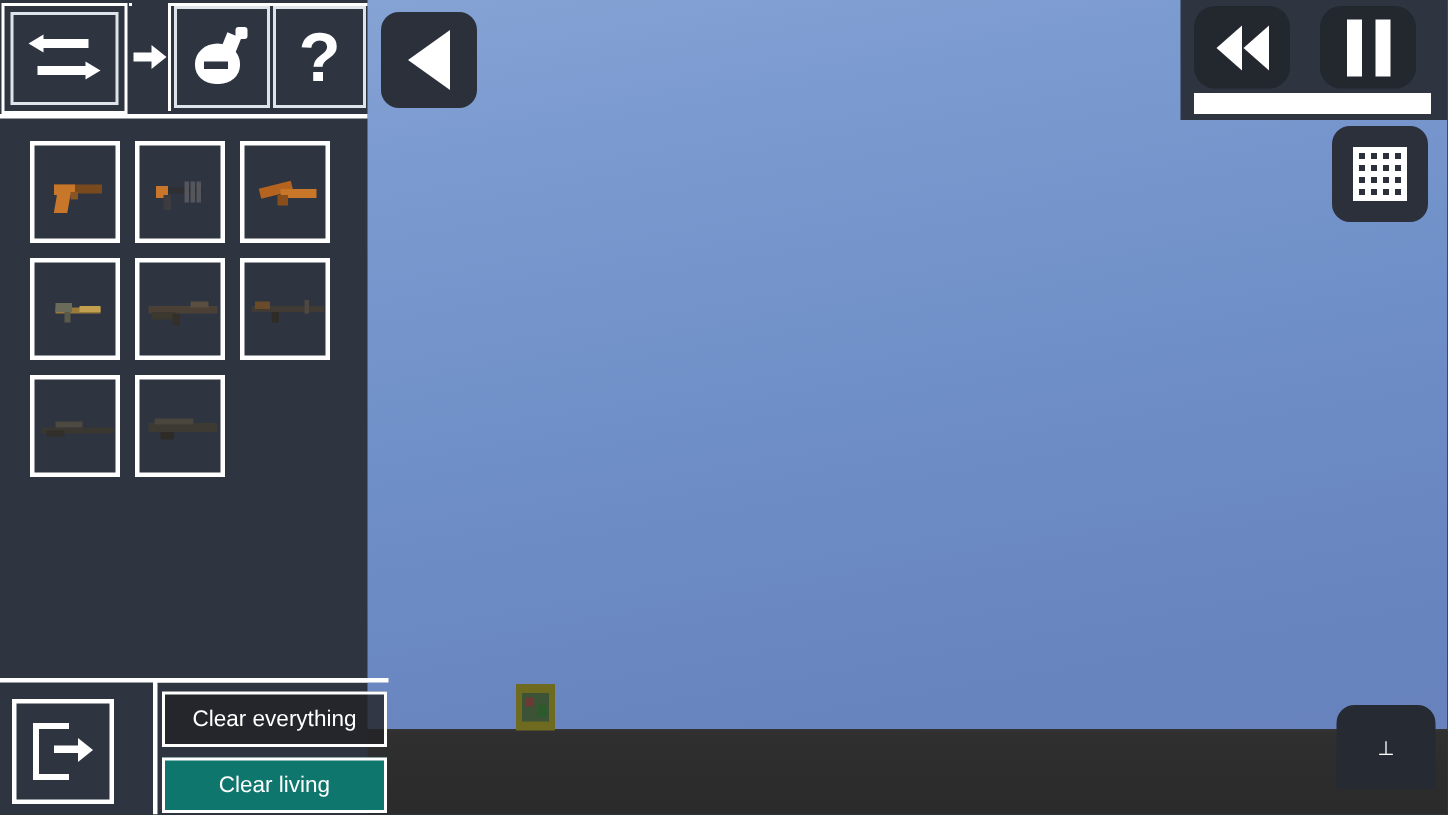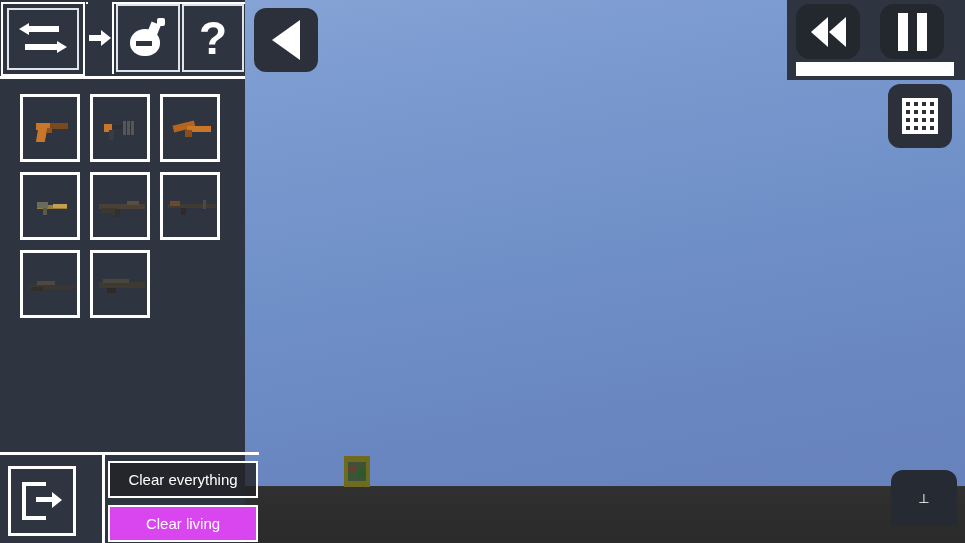--- a/index.html
+++ b/index.html
@@ -194,21 +194,21 @@
     background:transparent;
     margin-left:14px;
   }
   .clear-btn {
     position:absolute; left:3px; width:150px; height:37px;
     display:flex; align-items:center; justify-content:center;
     color:#ffffff; font-size:15px;
     border:2px solid #ffffff;
   }
   .clear-everything { top:6px; background:rgba(35,35,38,0.80); }
-  .clear-living     { top:50px; background:#d946ef; }
+  .clear-living     { top:50px; background:#0f766e; }
 </style>
 </head>
 <body>
 
 <div id="app">
 
   <div class="world">
     <div class="sky"></div>
     <div class="horizon-line"></div>
     <div class="ground"></div>

